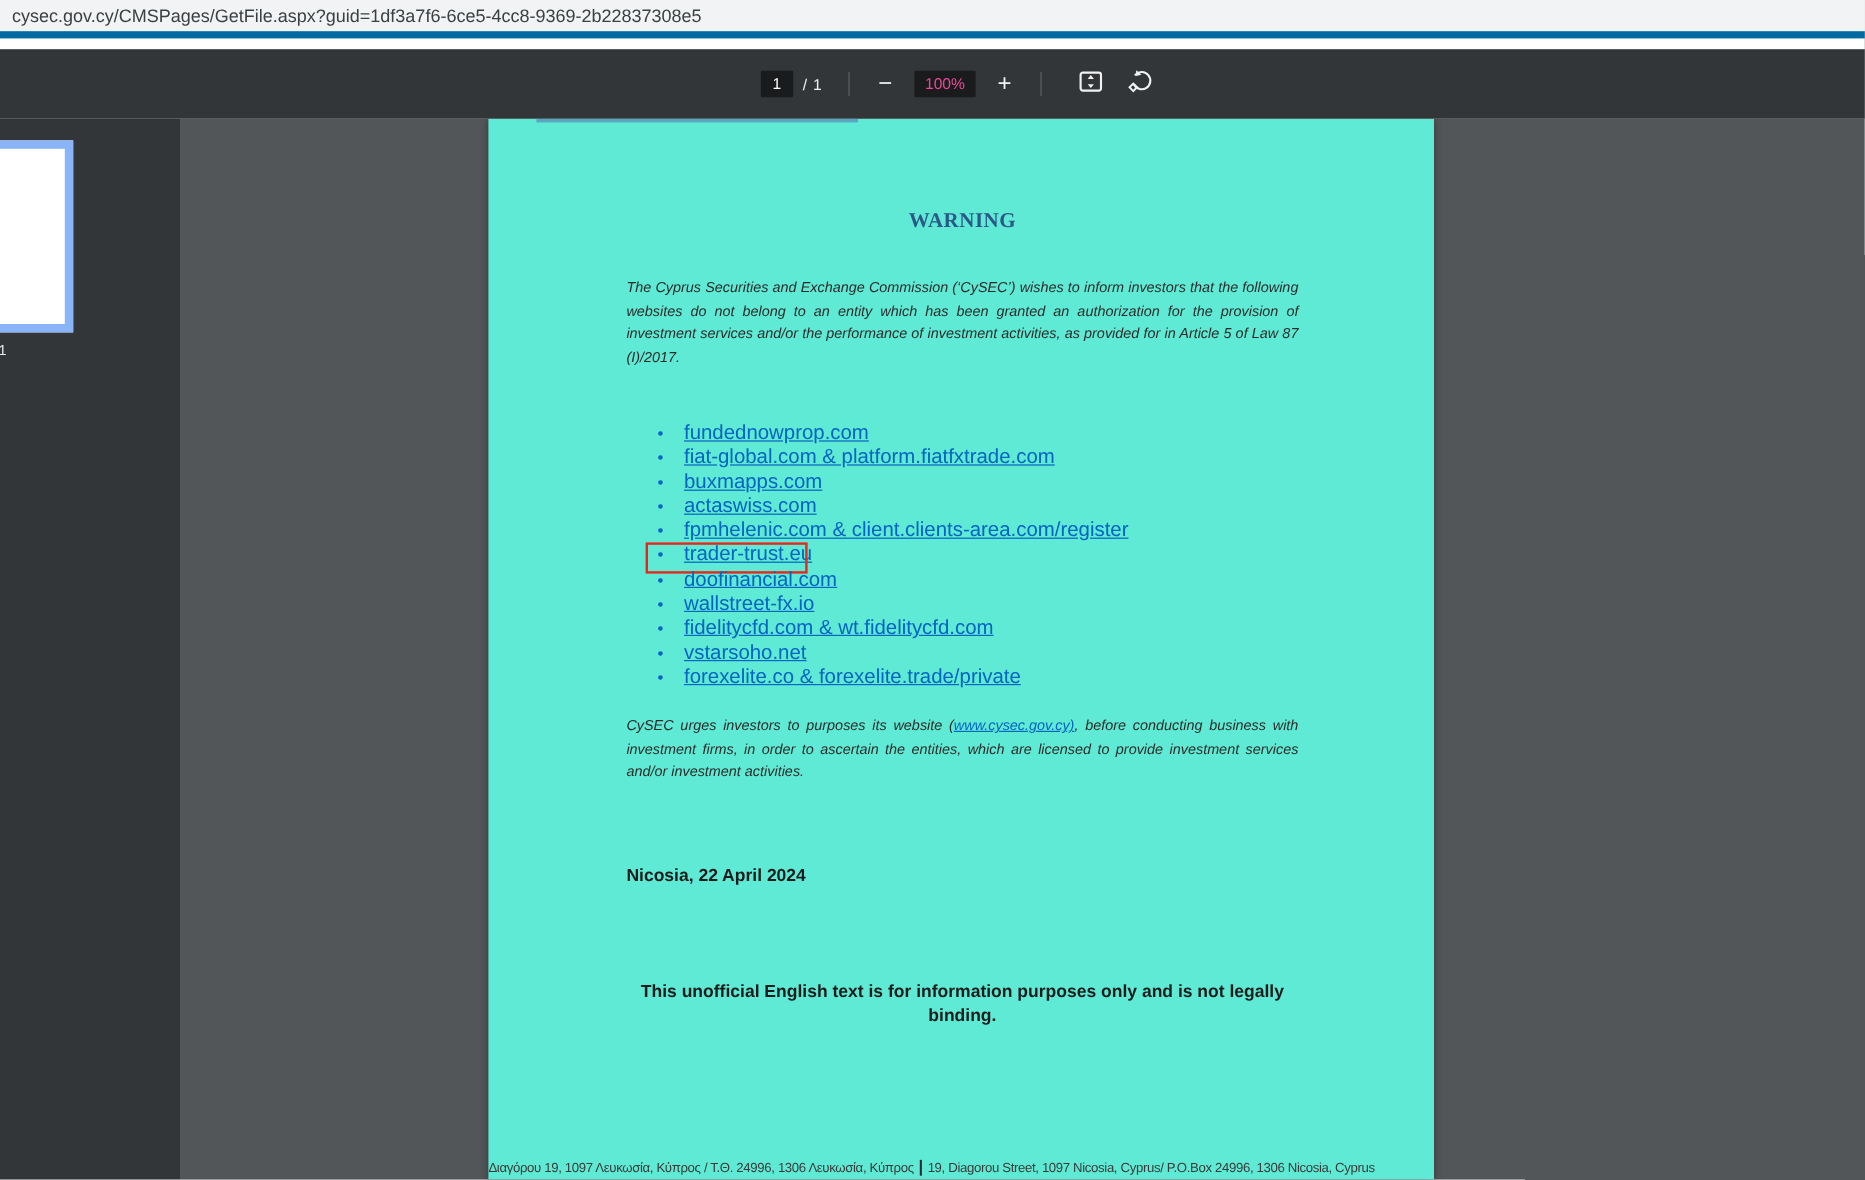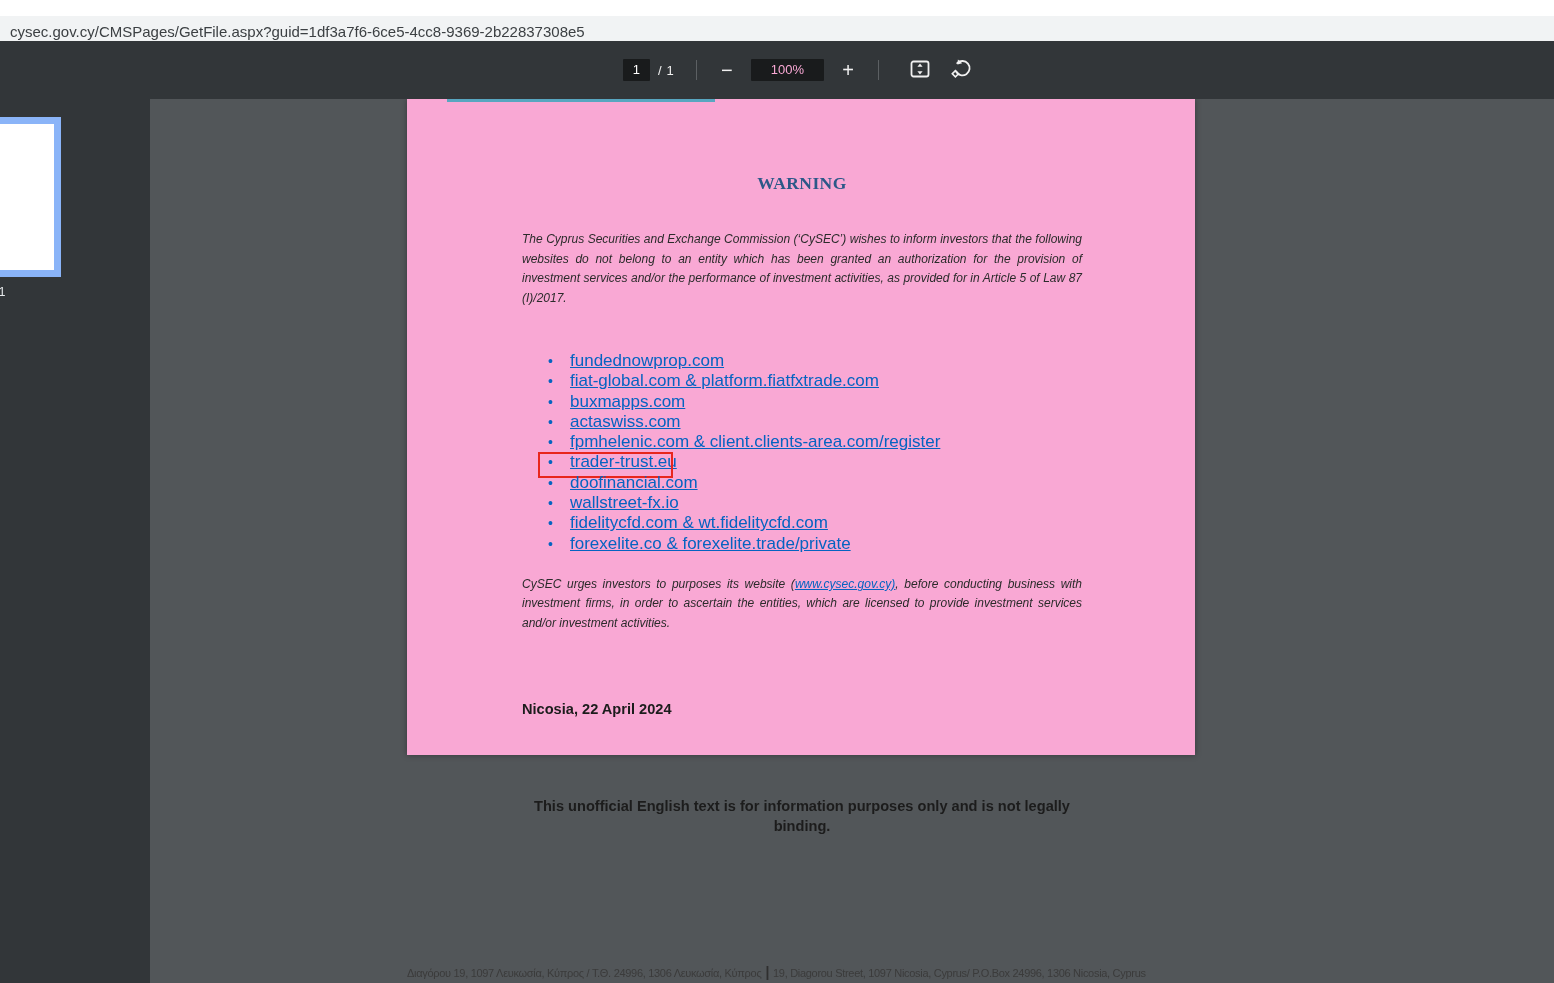--- a/index.html
+++ b/index.html
@@ -5,22 +5,22 @@
   * { box-sizing: border-box; }
   html,body { margin:0; padding:0; }
   body {
     width:1554px; height:983px; position:relative; overflow:hidden;
     background:#ffffff; font-family:"Liberation Sans", sans-serif;
   }
 
   
   .urlbar {
     position:absolute; left:0; top:0; width:1554px; height:32px;
-    background:#f1f3f4; border-bottom:1px solid #0369a1;
-    display:flex; align-items:center; padding-left:10px;margin-top:16px;
+    background:#f1f3f4; border-bottom:6px solid #0369a1;
+    display:flex; align-items:center; padding-left:10px;
   }
   .urlbar .url-text { font-size:15px; color:#3c4043; white-space:nowrap; }
 
   
   .pdf-toolbar {
     position:absolute; left:0; top:41px; width:1554px; height:58px;
     background:#323639; display:flex; align-items:center; justify-content:center;
   }
   .toolbar-group { display:flex; align-items:center; margin-left:52px; }
   .page-input {
@@ -31,23 +31,23 @@
   .page-total  { color:#f1f1f1; font-size:13px; }
   .tb-sep { width:1px; height:20px; background:#5c6063; margin:0 16px 0 22px; }
   .tb-sep2 { width:1px; height:20px; background:#5c6063; margin:0 20px 0 16px; }
   .tb-btn {
     color:#f1f1f1; background:transparent; border:none; cursor:pointer;
     font-size:20px; line-height:20px; width:28px; height:28px;
     display:flex; align-items:center; justify-content:center; padding:0;
     font-family:"Liberation Sans", sans-serif;
   }
   .zoom-box {
-    min-width:42px; height:22px; background:#191b1c; color:#f9a8d4;
+    min-width:42px; height:22px; background:#191b1c; color:#ec4899;
     font-size:13px; text-align:center; line-height:22px; border-radius:1px;
-    margin:0 10px; padding:0 20px;
+    margin:0 10px; padding:0 9px;
   }
   .icon-btn { margin:0 7px; }
 
   
   .content { position:absolute; left:0; top:99px; width:1554px; height:884px; overflow:hidden; }
 
   .thumb-sidebar {
     position:absolute; left:0; top:0; width:150px; height:884px;
     background:#323639; overflow:hidden;
   }
@@ -60,22 +60,22 @@
     color:#e8eaed; font-size:12px; text-align:center;
   }
 
   .viewer {
     position:absolute; left:150px; top:0; width:1404px; height:884px;
     background:#525659;
   }
 
   
   .pdf-page {
-    position:absolute; left:407px; top:0; width:788px; height:656px;
-    background:#f9a8d4; box-shadow:0 0 6px rgba(0,0,0,0.35);
+    position:absolute; left:407px; top:0; width:788px; height:884px;
+    background:#5eead4; box-shadow:0 0 6px rgba(0,0,0,0.35);
   }
   .letterhead-rule {
     position:absolute; left:40px; top:0; width:268px; height:3px;
     background:#58a6c0;
   }
   .doc-content { padding:74px 113px 0 115px; }
 
   .doc-heading {
     margin:0; font-family:"Liberation Serif", serif; font-weight:bold;
     font-size:17.5px; letter-spacing:0.4px; color:#2c5888; text-align:center;
@@ -172,20 +172,21 @@
       <ul class="site-list">
           <li class="site-item"><a class="doc-link">fundednowprop.com</a></li>
           <li class="site-item"><a class="doc-link">fiat-global.com &amp; platform.fiatfxtrade.com</a></li>
           <li class="site-item"><a class="doc-link">buxmapps.com</a></li>
           <li class="site-item"><a class="doc-link">actaswiss.com</a></li>
           <li class="site-item"><a class="doc-link">fpmhelenic.com &amp; client.clients-area.com/register</a></li>
           <li class="site-item flagged"><a class="doc-link">trader-trust.eu</a></li>
           <li class="site-item"><a class="doc-link">doofinancial.com</a></li>
           <li class="site-item"><a class="doc-link">wallstreet-fx.io</a></li>
           <li class="site-item"><a class="doc-link">fidelitycfd.com &amp; wt.fidelitycfd.com</a></li>
+          <li class="site-item"><a class="doc-link">vstarsoho.net</a></li>
           <li class="site-item"><a class="doc-link">forexelite.co &amp; forexelite.trade/private</a></li>
         </ul>
 
       <p class="doc-para doc-outro"><span>CySEC urges investors to purposes its website (</span><a class="doc-link">www.cysec.gov.cy)</a><span>, before conducting business with investment firms, in order to ascertain the entities, which are licensed to provide investment services and/or investment activities.</span></p>
 
       <p class="doc-dateline">Nicosia, 22 April 2024</p>
 
       <p class="doc-disclaimer">This unofficial English text is for information purposes only and is not legally binding.</p>
     </div>
 

